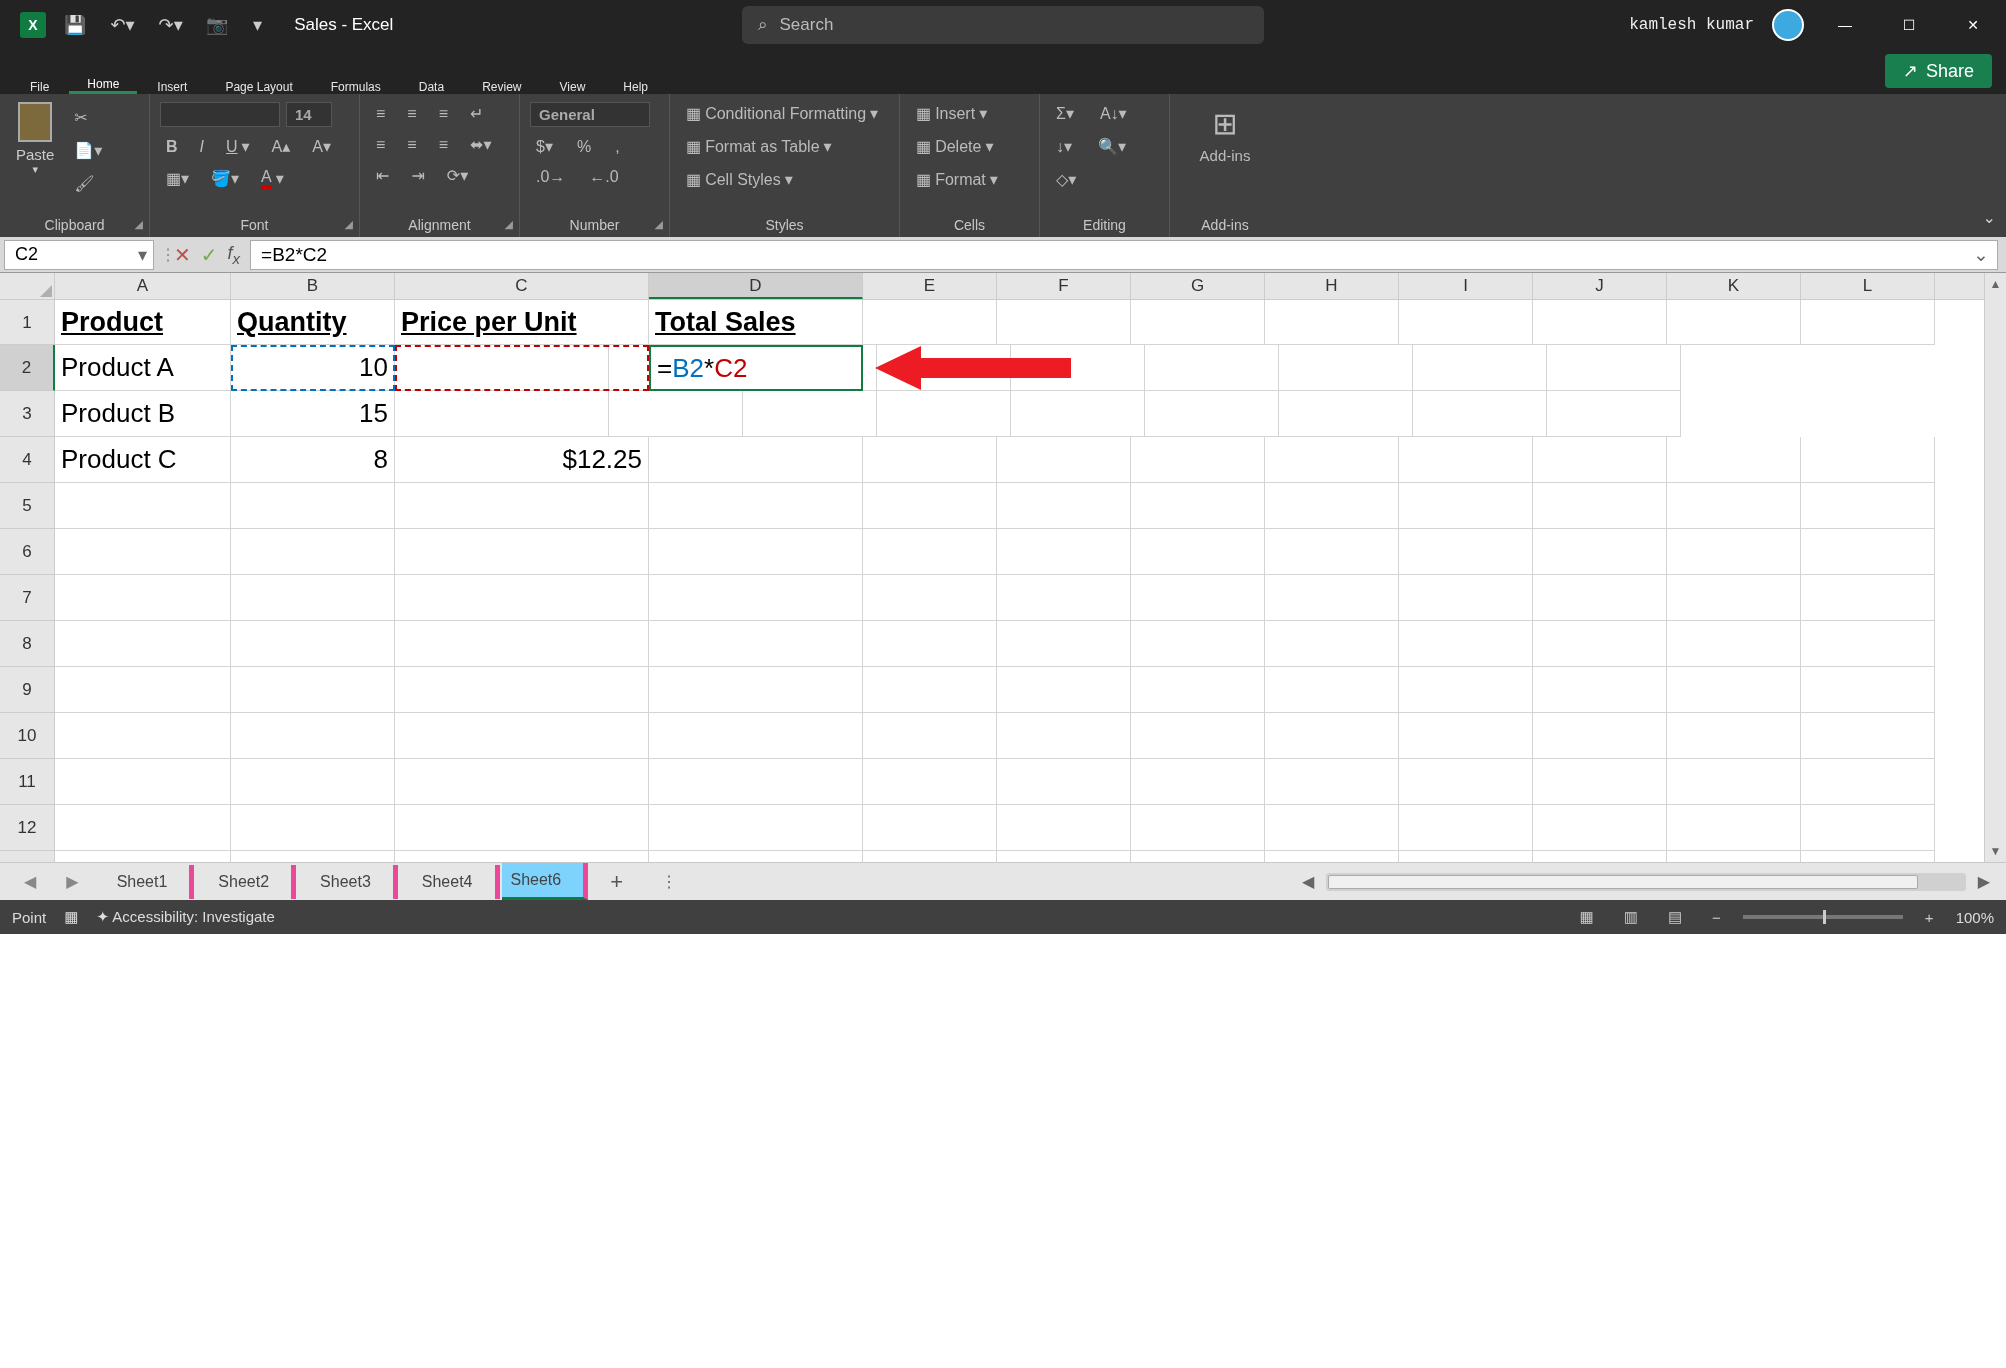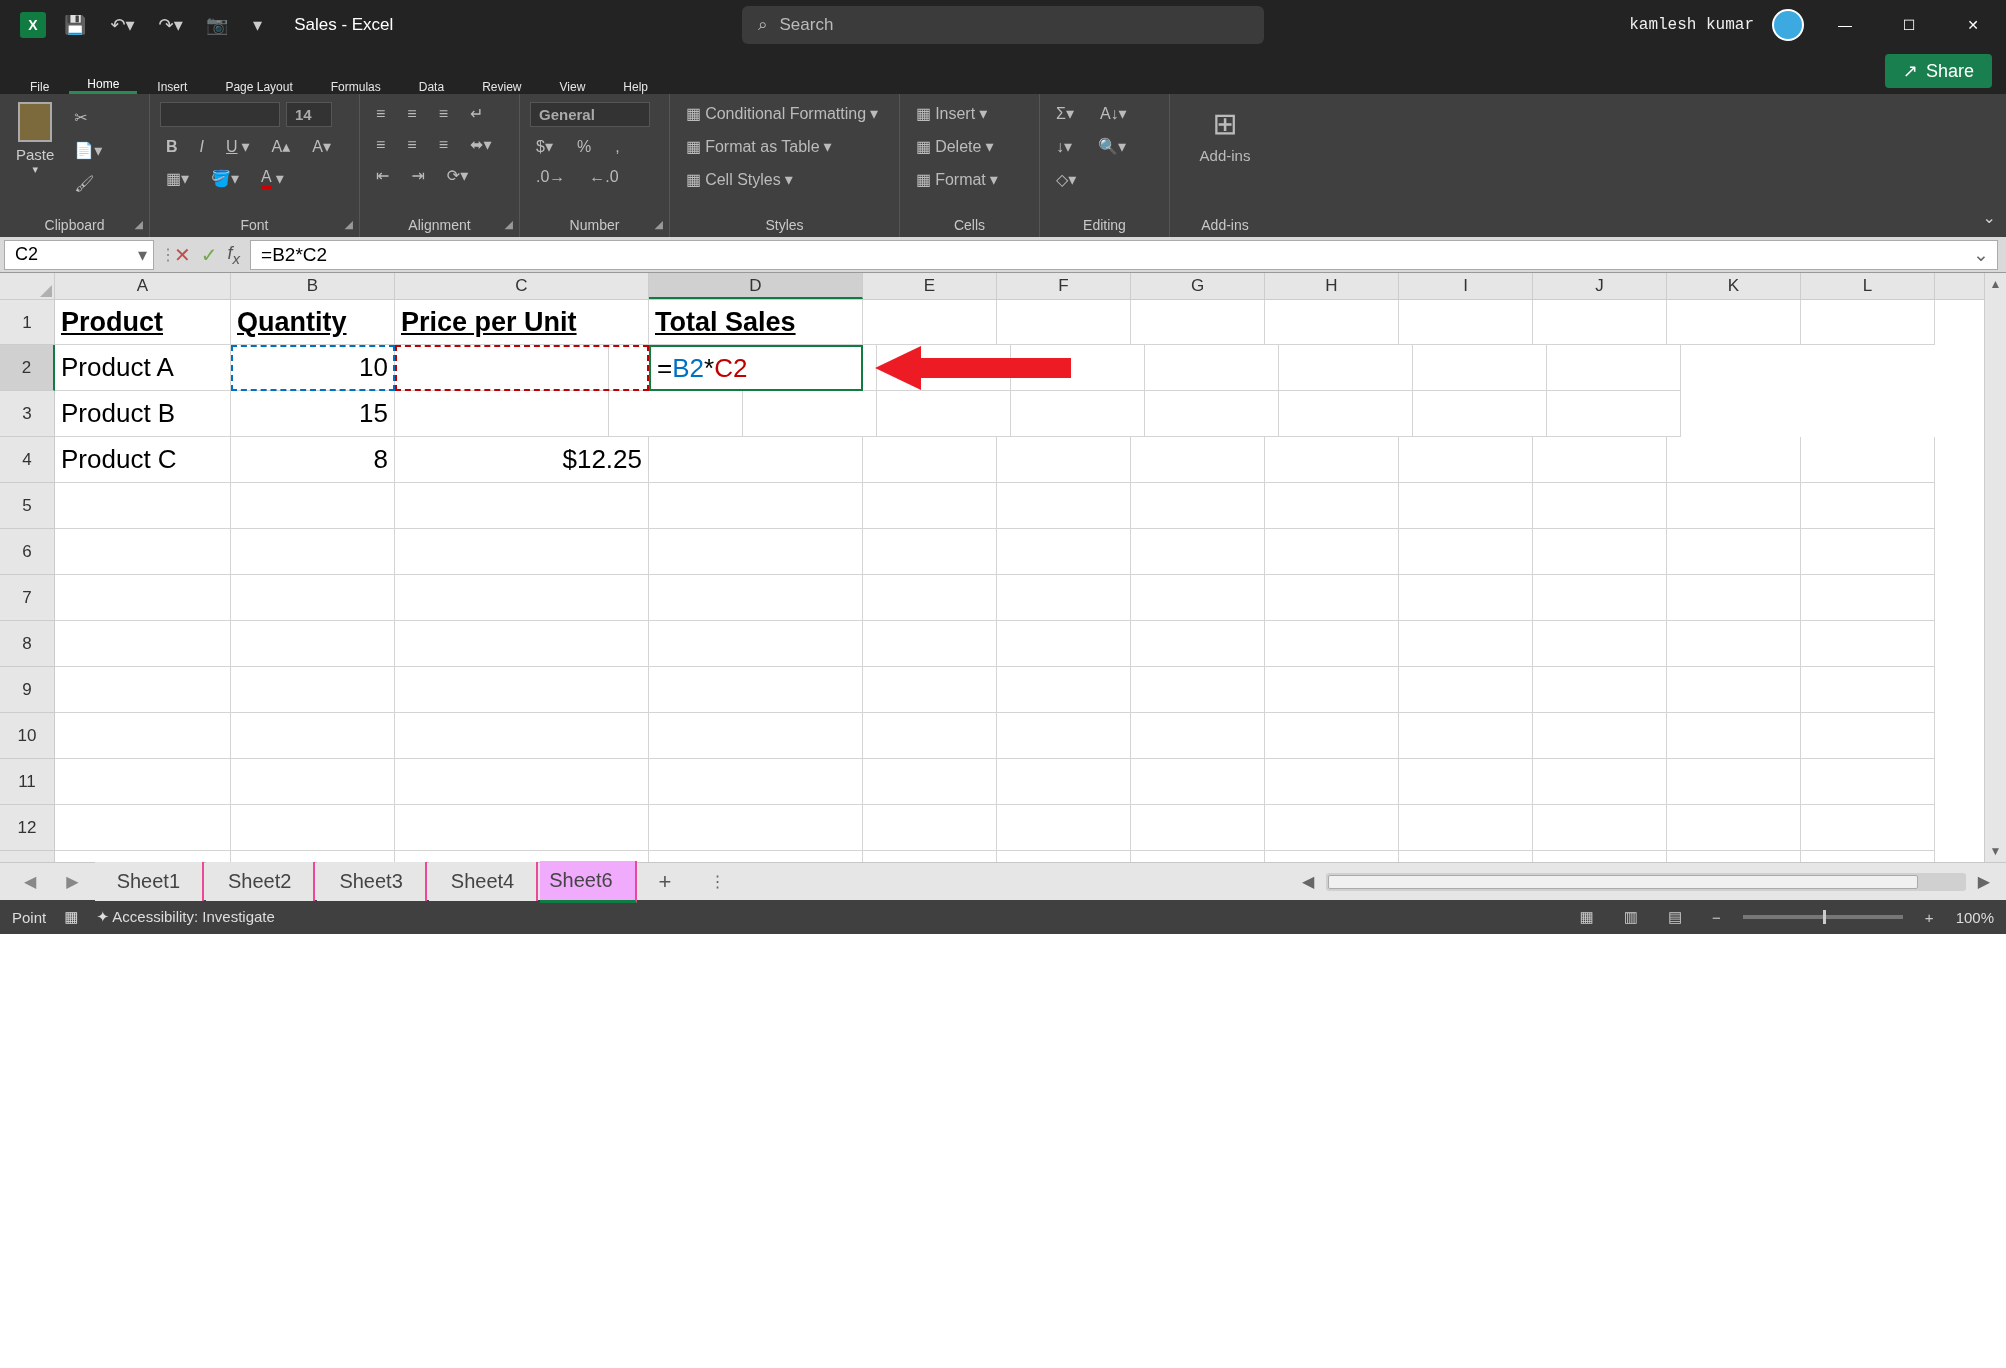--- a/index.html
+++ b/index.html
@@ -84,22 +84,22 @@
   .arrow-body { width: 150px; height: 20px; background: #ed1c24; }
 
   
   .vscroll { position: absolute; right: 0; top: 0; width: 22px; height: 100%; background: #e6e6e6; border-left: 1px solid #ccc; }
   .vscroll .up, .vscroll .down { height: 22px; text-align: center; color: #666; font-size: 12px; line-height: 22px; }
   .vscroll .track { position: absolute; top: 22px; bottom: 22px; left: 0; right: 0; }
 
   
   .sheetbar { height: 38px; background: #e6e6e6; border-top: 1px solid #c8c8c8; display: flex; align-items: center; padding: 0 10px; gap: 2px; position: relative; }
   .nav-arrow { color: #888; padding: 0 14px; font-size: 16px; }
-  .sheet-tab { padding: 8px 22px; font-size: 20px; color: #444; background: #e6e6e6; border-right: 2px solid #ec4899; cursor: pointer; }
-  .sheet-tab.active { background: #f0abfc; border-bottom: 3px solid #107c41; font-weight: 500; padding-left: 9px; }
+  .sheet-tab { padding: 8px 22px; font-size: 16px; color: #444; background: #e6e6e6; border-right: 5px solid #ec4899; cursor: pointer; }
+  .sheet-tab.active { background: #7dd3fc; border-bottom: 3px solid #107c41; font-weight: 500; padding-left: 9px; }
   .add-sheet { padding: 0 20px; font-size: 22px; color: #555; }
   .sheet-menu { padding: 0 16px; color: #666; }
   .hscroll { flex: 1; display: flex; align-items: center; max-width: 700px; margin-left: auto; }
   .hscroll .track { flex: 1; height: 18px; background: #d0d0d0; border-radius: 3px; position: relative; margin: 0 6px; }
   .hscroll .thumb { position: absolute; left: 2px; top: 2px; height: 14px; width: 590px; background: #f0f0f0; border: 1px solid #aaa; border-radius: 2px; }
   .hscroll .arrow-btn { color: #666; padding: 0 6px; }
 
   
   .statusbar { height: 34px; background: #404040; color: #ddd; display: flex; align-items: center; padding: 0 12px; font-size: 15px; gap: 18px; }
   .statusbar .right { margin-left: auto; display: flex; align-items: center; gap: 14px; }

